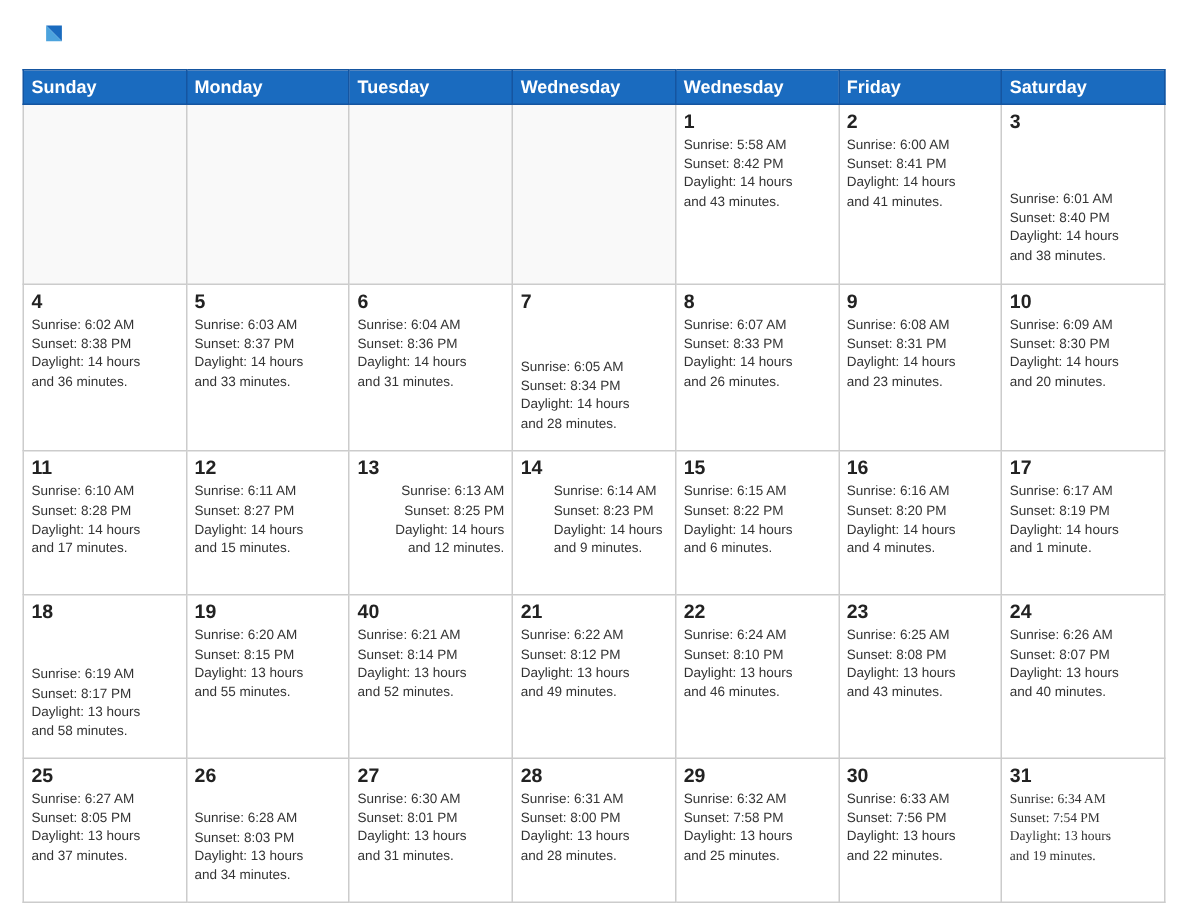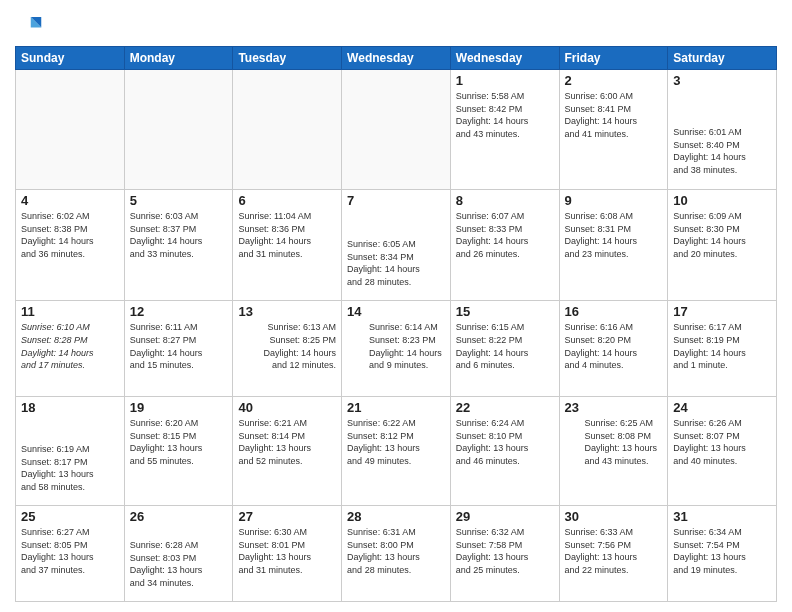--- a/index.html
+++ b/index.html
@@ -167,21 +167,21 @@
           </td>
           <td>
             <div class="cell-day">5</div>
             <div class="cell-info" style="white-space: pre-line;">Sunrise: 6:03 AM
 Sunset: 8:37 PM
 Daylight: 14 hours
 and 33 minutes.</div>
           </td>
           <td>
             <div class="cell-day">6</div>
-            <div class="cell-info" style="white-space: pre-line;">Sunrise: 11:04 AM
+            <div class="cell-info" style="white-space: pre-line;">Sunrise: 6:04 AM
 Sunset: 8:36 PM
 Daylight: 14 hours
 and 31 minutes.</div>
           </td>
           <td>
             <div class="cell-day">7</div>
             <div class="cell-info" style="white-space: pre-line; margin-top: 30px;">Sunrise: 6:05 AM
 Sunset: 8:34 PM
 Daylight: 14 hours
 and 28 minutes.</div>
@@ -204,21 +204,21 @@
             <div class="cell-day">10</div>
             <div class="cell-info" style="white-space: pre-line;">Sunrise: 6:09 AM
 Sunset: 8:30 PM
 Daylight: 14 hours
 and 20 minutes.</div>
           </td>
         </tr>
         <tr>
           <td>
             <div class="cell-day">11</div>
-            <div class="cell-info" style="white-space: pre-line; font-style: italic;">Sunrise: 6:10 AM
+            <div class="cell-info" style="white-space: pre-line;">Sunrise: 6:10 AM
 Sunset: 8:28 PM
 Daylight: 14 hours
 and 17 minutes.</div>
           </td>
           <td>
             <div class="cell-day">12</div>
             <div class="cell-info" style="white-space: pre-line;">Sunrise: 6:11 AM
 Sunset: 8:27 PM
 Daylight: 14 hours
 and 15 minutes.</div>
@@ -290,21 +290,21 @@
           </td>
           <td>
             <div class="cell-day">22</div>
             <div class="cell-info" style="white-space: pre-line;">Sunrise: 6:24 AM
 Sunset: 8:10 PM
 Daylight: 13 hours
 and 46 minutes.</div>
           </td>
           <td>
             <div class="cell-day">23</div>
-            <div class="cell-info" style="white-space: pre-line; margin-left: 20px;">Sunrise: 6:25 AM
+            <div class="cell-info" style="white-space: pre-line;">Sunrise: 6:25 AM
 Sunset: 8:08 PM
 Daylight: 13 hours
 and 43 minutes.</div>
           </td>
           <td>
             <div class="cell-day">24</div>
             <div class="cell-info" style="white-space: pre-line;">Sunrise: 6:26 AM
 Sunset: 8:07 PM
 Daylight: 13 hours
 and 40 minutes.</div>
@@ -348,21 +348,21 @@
           </td>
           <td>
             <div class="cell-day">30</div>
             <div class="cell-info" style="white-space: pre-line;">Sunrise: 6:33 AM
 Sunset: 7:56 PM
 Daylight: 13 hours
 and 22 minutes.</div>
           </td>
           <td>
             <div class="cell-day">31</div>
-            <div class="cell-info" style="white-space: pre-line;">Sunrise: 6:34 AM
+            <div class="cell-info" style="white-space: pre-line; font-family: Liberation Serif, serif;">Sunrise: 6:34 AM
 Sunset: 7:54 PM
 Daylight: 13 hours
 and 19 minutes.</div>
           </td>
         </tr>
       </tbody>
   </table>
 </div>
 
 </body></html>

